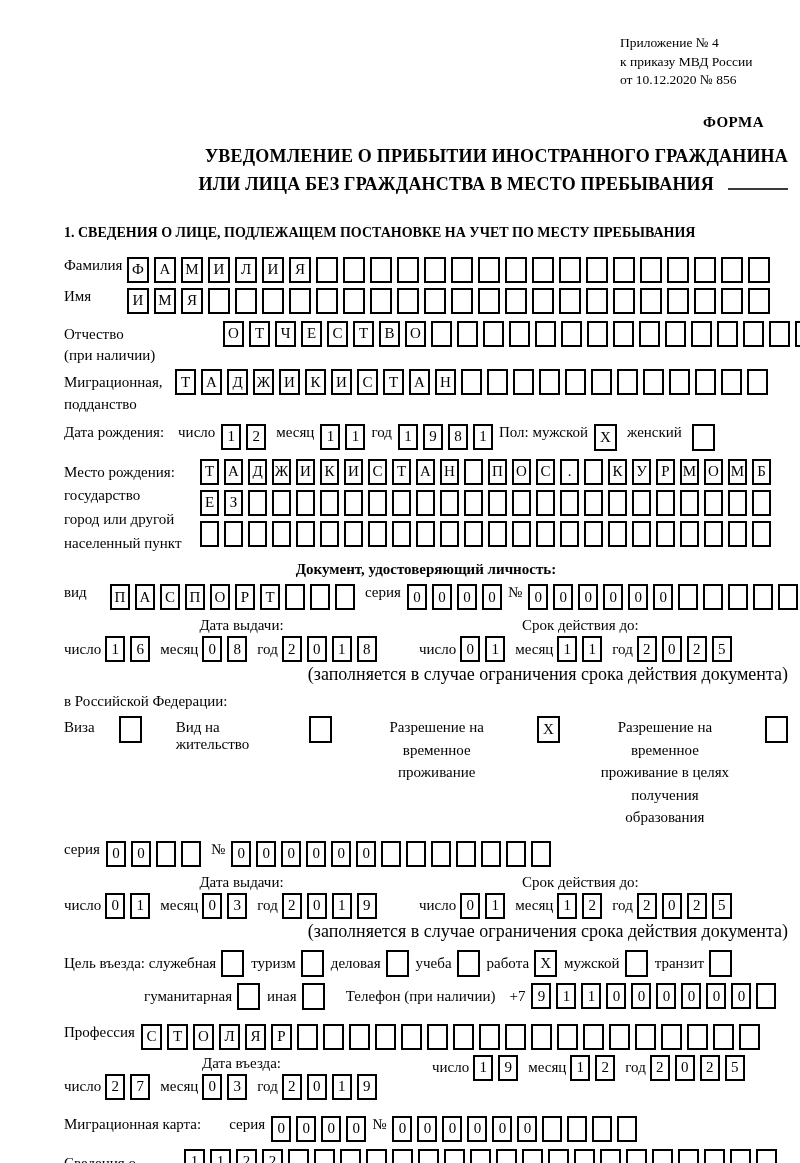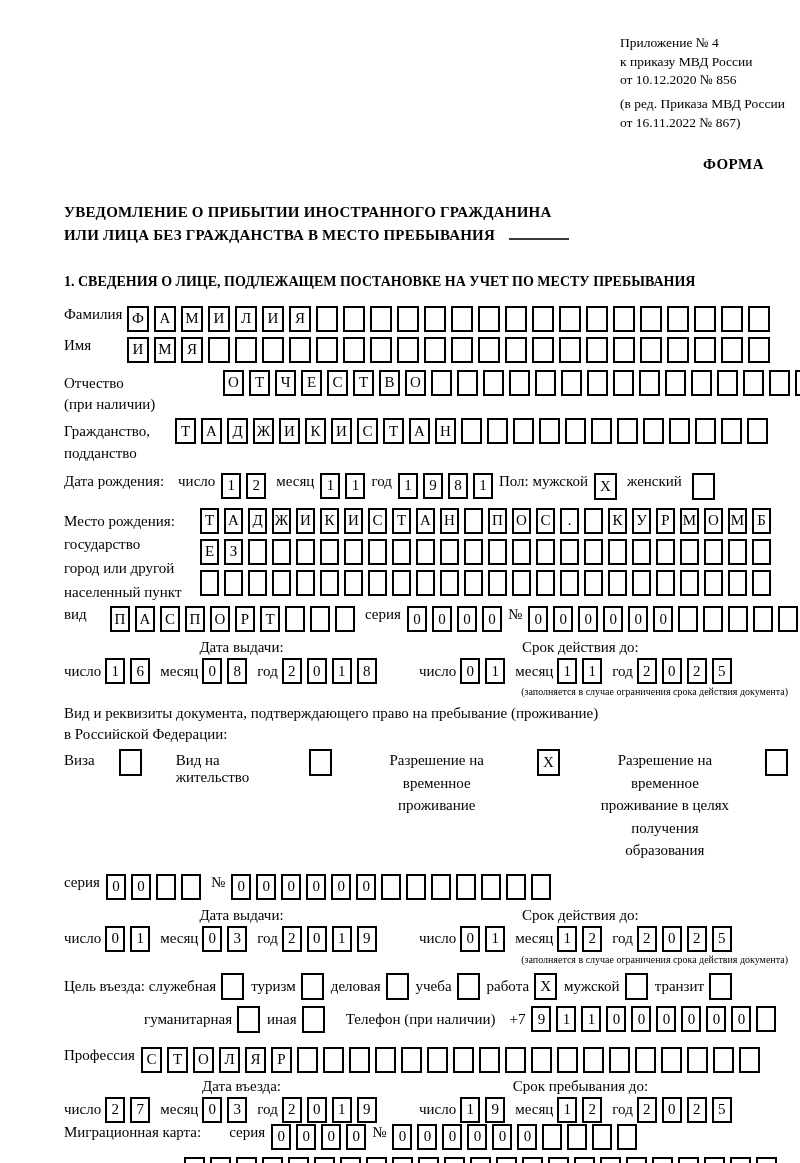--- a/index.html
+++ b/index.html
@@ -6,21 +6,21 @@
   .page {
     width:800px; height:1163px; box-sizing:border-box; overflow:hidden;
     background:#fff; color:#000;
     font-family:"Liberation Serif", serif; font-size:15px;
     padding:34px 12px 10px 64px; position:relative;
   }
   
   .appendix { margin-left:556px; width:175px; font-size:13.5px; line-height:1.38; }
   .appendix .rev { margin-top:5px; }
   .forma { font-weight:bold; text-align:right; margin-top:24px; padding-right:24px; font-size:15px; letter-spacing:.5px; }
-  .title { text-align:left; font-weight:bold; font-size:15px; margin-top:28px; line-height:1.55; letter-spacing:.2px; }
+  .title { text-align:right; font-weight:bold; font-size:18px; margin-top:12px; line-height:1.55; letter-spacing:.2px; }
   .uline { display:inline-block; width:60px; border-bottom:2px solid #3a3a3a; margin-left:14px; }
   .section1 { font-weight:bold; font-size:14px; margin-top:26px; margin-bottom:16px; white-space:nowrap; }
 
   
   .frow { display:flex; align-items:flex-start; margin-bottom:5px; }
   .frow.top { align-items:flex-start; }
   .lbl { flex:none; }
   .lbl2 { flex:none; line-height:1.45; padding-top:3px; }
   .w63 { width:63px; } .w111 { width:111px; } .w136 { width:136px; } .w66 { width:67px; } .w120 { width:120px; }
   .cells { display:flex; gap:5px; flex:none; }
@@ -39,43 +39,39 @@
   .center-bold { text-align:center; font-weight:bold; margin:6px 0 6px 0; }
 
   
   .dates { display:flex; margin-bottom:2px; }
   .dgroup { display:flex; flex-direction:column; }
   .dgroup.left { width:355px; flex:none; }
   .dhead { text-align:center; margin-bottom:2px; }
   .drow { display:flex; align-items:center; }
   .drow .dlbl { margin-right:4px; }
   .drow .cells { margin-right:10px; }
-  .note { text-align:right; font-size:10px; margin:2px 0 8px 0; }
+  .note { text-align:right; font-size:18px; margin:2px 0 8px 0; }
 
   .plain { margin:4px 0; }
   .res-opts { display:flex; align-items:flex-start; margin:4px 0 12px 0;gap:20px; }
   .opt-multi { text-align:center; line-height:1.5; }
   .res-opts .cbox { margin-left:9px; margin-right:14px; }
 
   .purpose-row { display:flex; align-items:center; margin-bottom:6px; }
   .purpose-row .cbox { margin-left:5px; margin-right:7px; }
 </style>
 </head>
 <body>
 
 <div class="page">
 
   <div class="appendix">
     <div>Приложение № 4</div>
     <div>к приказу МВД России</div>
     <div>от 10.12.2020 № 856</div>
-    <div class="rev">
-      <div>(в ред. Приказа МВД России</div>
-      <div>от 16.11.2022 № 867)</div>
-    </div>
   </div>
   <div class="forma">ФОРМА</div>
 
   <div class="title">
     <div>УВЕДОМЛЕНИЕ О ПРИБЫТИИ ИНОСТРАННОГО ГРАЖДАНИНА</div>
     <div><span>ИЛИ ЛИЦА БЕЗ ГРАЖДАНСТВА В МЕСТО ПРЕБЫВАНИЯ</span><span class="uline"></span></div>
   </div>
 
   <div class="section1">1. СВЕДЕНИЯ О ЛИЦЕ, ПОДЛЕЖАЩЕМ ПОСТАНОВКЕ НА УЧЕТ ПО МЕСТУ ПРЕБЫВАНИЯ</div>
 
@@ -166,21 +162,21 @@
         <span class="cell"></span>
         <span class="cell"></span>
         <span class="cell"></span>
         <span class="cell"></span>
         <span class="cell"></span>
       </span>
   </div>
 
   <div class="frow top" style="margin-bottom:8px;">
     <span class="lbl2 w111">
-      <span>Гражданство,</span><br>
+      <span>Миграционная,</span><br>
       <span>подданство</span>
     </span>
     <span class="cells c21">
         <span class="cell">Т</span>
         <span class="cell">А</span>
         <span class="cell">Д</span>
         <span class="cell">Ж</span>
         <span class="cell">И</span>
         <span class="cell">К</span>
         <span class="cell">И</span>
@@ -310,20 +306,21 @@
           <span class="cell"></span>
           <span class="cell"></span>
           <span class="cell"></span>
           <span class="cell"></span>
           <span class="cell"></span>
           <span class="cell"></span>
         </span>
     </span>
   </div>
 
+  <div class="center-bold">Документ, удостоверяющий личность:</div>
 
   <div class="frow" style="margin-bottom:7px;">
     <span class="lbl" style="width:46px;">вид</span>
     <span class="cells c20">
         <span class="cell">П</span>
         <span class="cell">А</span>
         <span class="cell">С</span>
         <span class="cell">П</span>
         <span class="cell">О</span>
         <span class="cell">Р</span>
@@ -396,21 +393,20 @@
             <span class="cell">2</span>
             <span class="cell">0</span>
             <span class="cell">2</span>
             <span class="cell">5</span>
           </span>
       </div>
     </div>
   </div>
   <div class="note">(заполняется в случае ограничения срока действия документа)</div>
 
-  <div class="plain">Вид и реквизиты документа, подтверждающего право на пребывание (проживание)</div>
   <div class="plain" style="margin-bottom:6px;">в Российской Федерации:</div>
 
   <div class="res-opts">
     <span style="padding-top:3px;">Виза</span>
     <span class="cbox" style="margin-left:4px;"></span>
     <span style="padding-top:3px;">Вид на жительство</span>
     <span class="cbox"></span>
     <span class="opt-multi">
       <span>Разрешение на временное</span><br><span>проживание</span>
     </span>
@@ -556,21 +552,21 @@
         <span class="cell"></span>
         <span class="cell"></span>
         <span class="cell"></span>
         <span class="cell"></span>
         <span class="cell"></span>
         <span class="cell"></span>
         <span class="cell"></span>
       </span>
   </div>
 
-  <div class="dates" style="margin-bottom:1px;">
+  <div class="dates" style="margin-bottom:16px;gap:13px;">
     <div class="dgroup left">
       <div class="dhead">Дата въезда:</div>
       <div class="drow">
         <span class="dlbl">число</span>
         <span class="cells c20">
             <span class="cell">2</span>
             <span class="cell">7</span>
           </span>
         <span class="dlbl">месяц</span>
         <span class="cells c20">
@@ -580,21 +576,20 @@
         <span class="dlbl">год</span>
         <span class="cells c20">
             <span class="cell">2</span>
             <span class="cell">0</span>
             <span class="cell">1</span>
             <span class="cell">9</span>
           </span>
       </div>
     </div>
     <div class="dgroup">
-      <div class="dhead">Срок пребывания до:</div>
       <div class="drow">
         <span class="dlbl">число</span>
         <span class="cells c20">
             <span class="cell">1</span>
             <span class="cell">9</span>
           </span>
         <span class="dlbl">месяц</span>
         <span class="cells c20">
             <span class="cell">1</span>
             <span class="cell">2</span>

